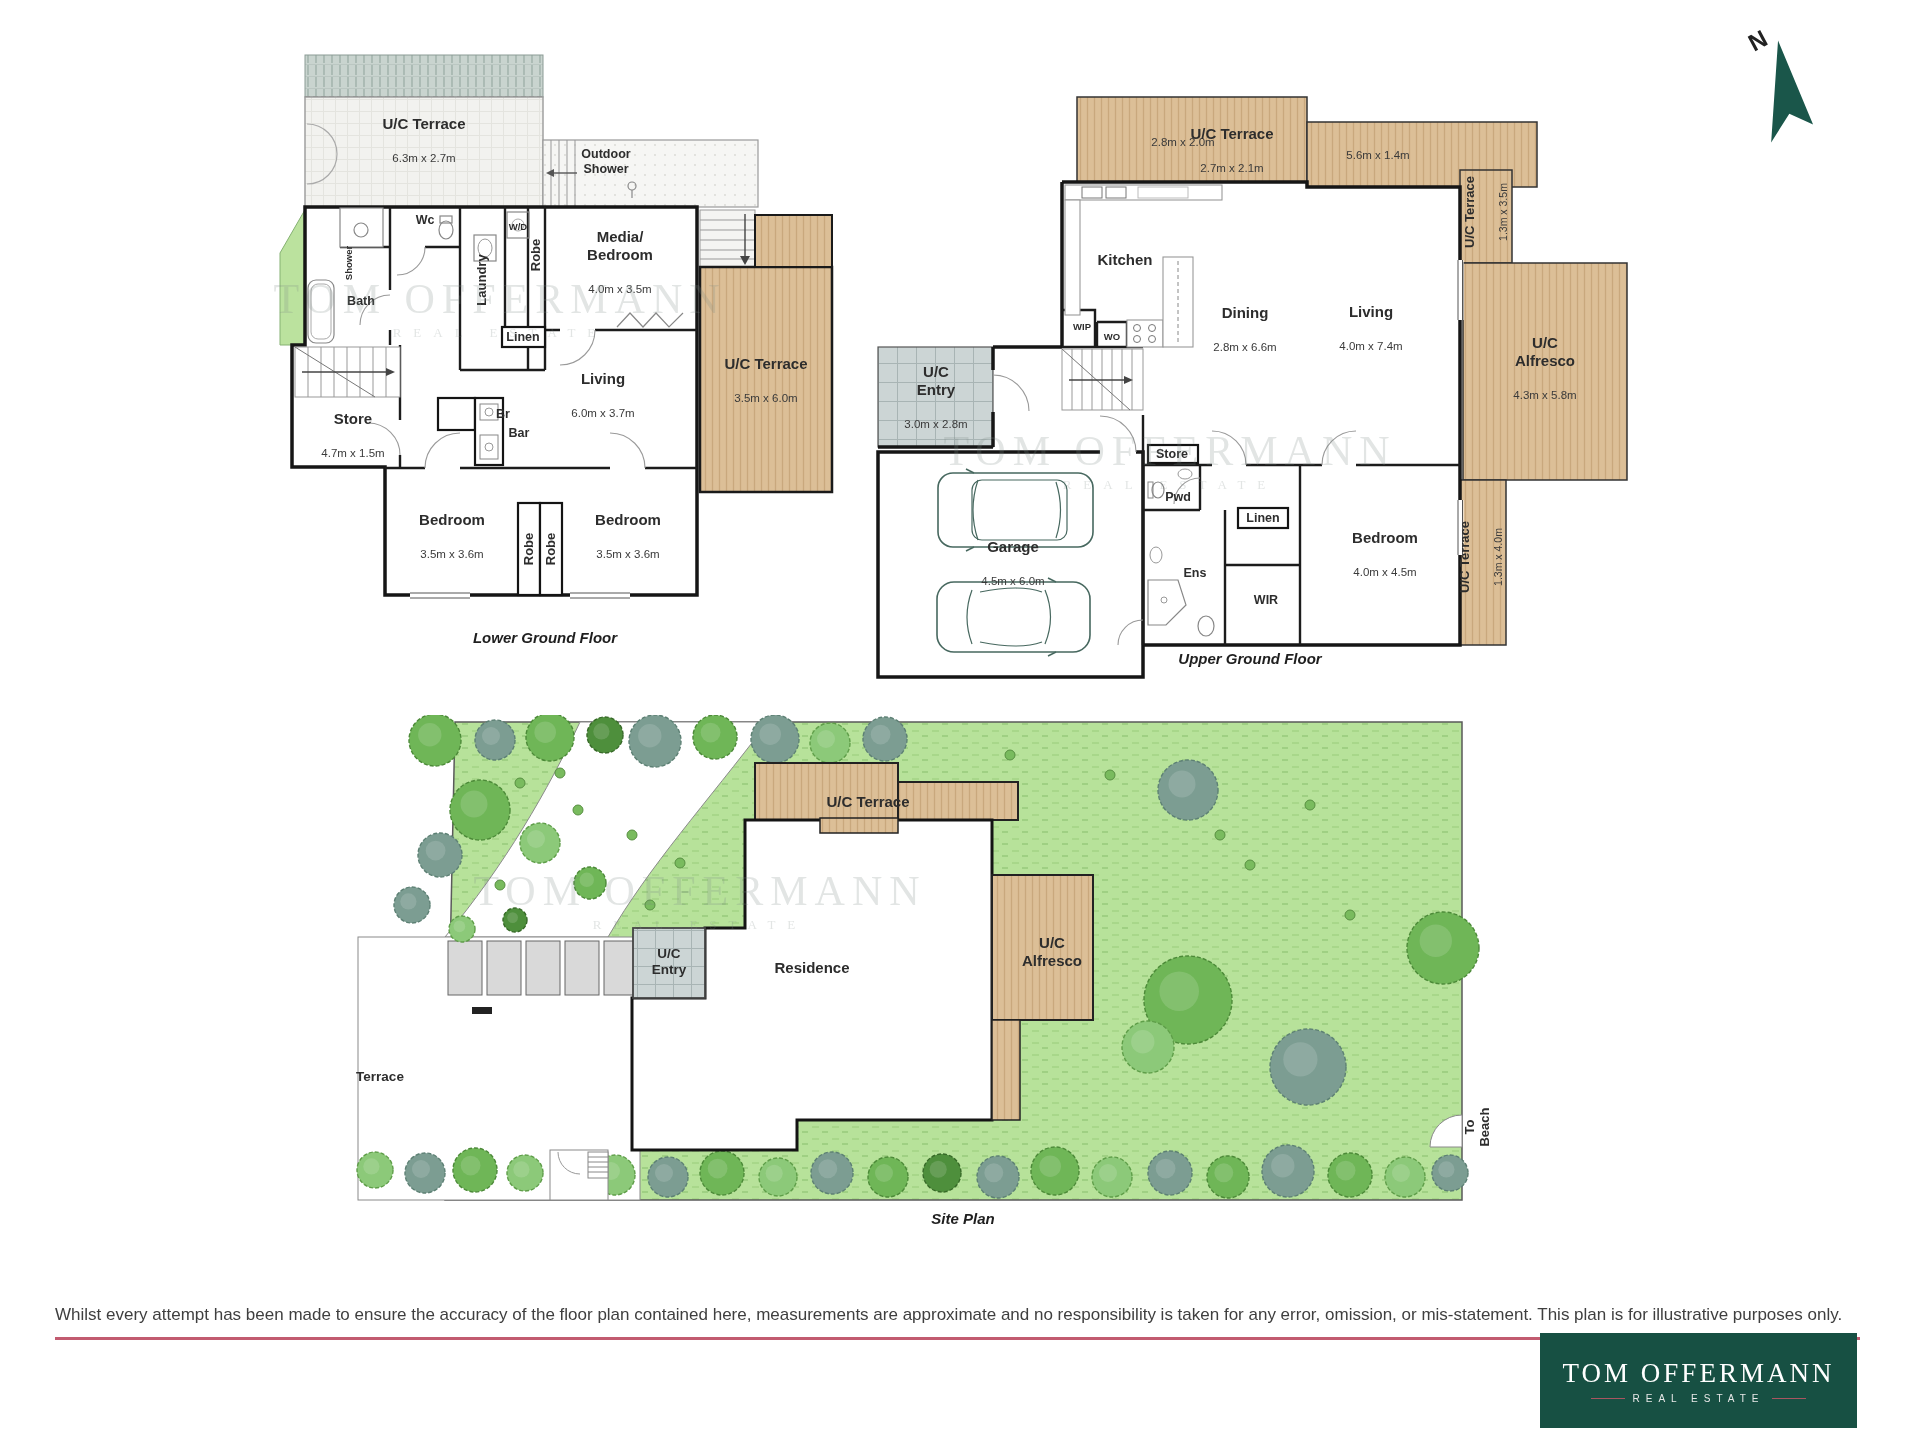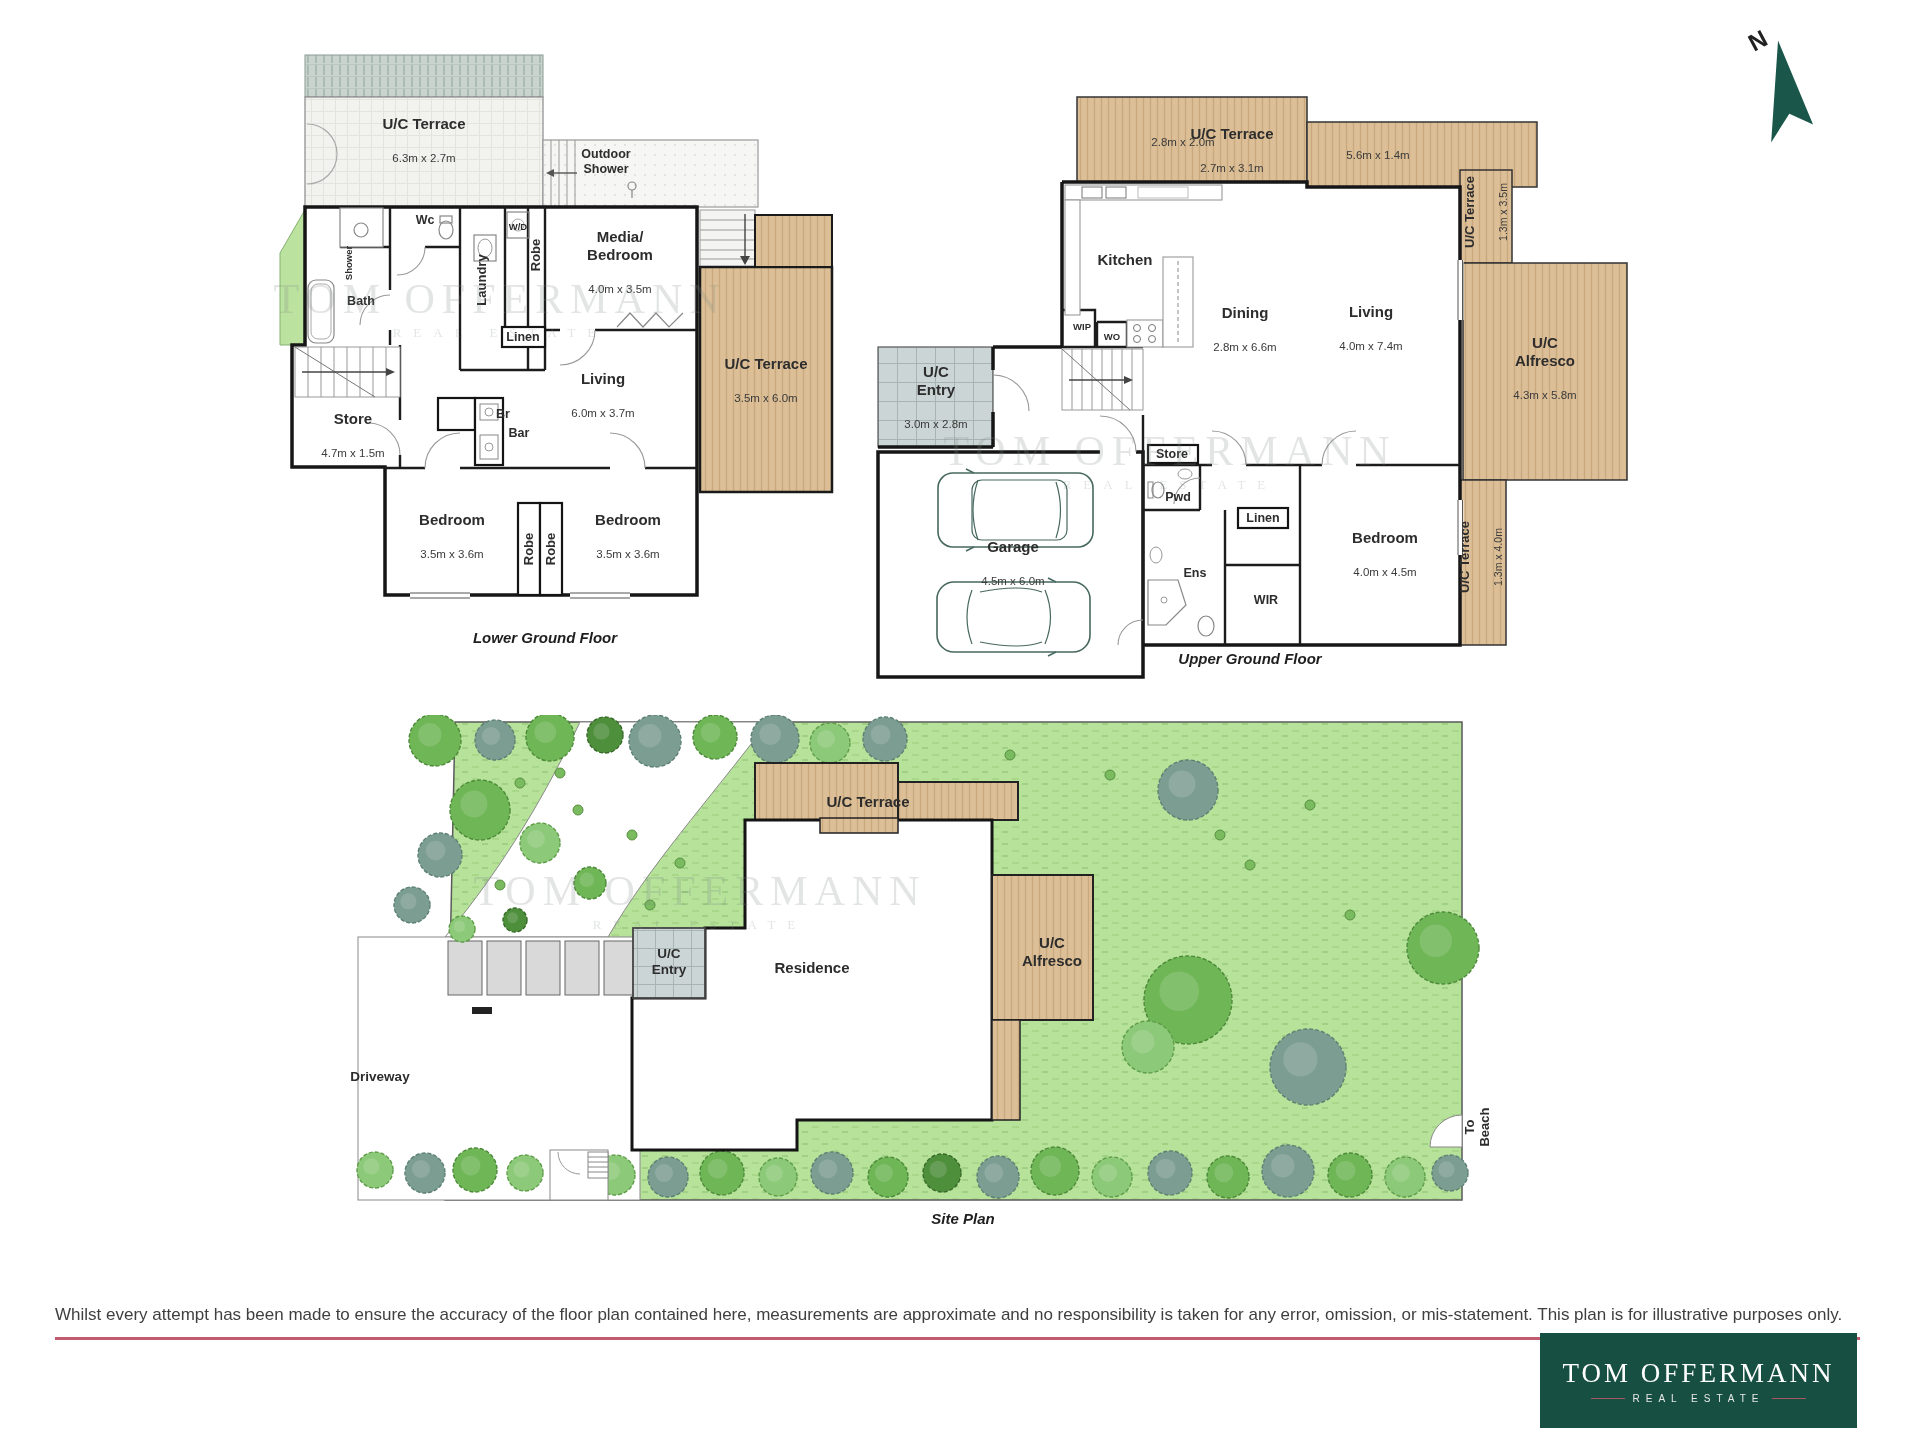--- a/index.html
+++ b/index.html
@@ -331,21 +331,21 @@
 
       <rect x="240" y="388.5" width="36" height="7" fill="#fff"></rect>
       <path d="M276,392 A36,36 0 0 0 240,356" fill="none" stroke="#9a9a9a" stroke-width="1.1"></path>
     </svg>
 
     <div class="rm" style="left:275px;top:82px;margin-left:48px;">
       <div class="dm">2.8m x 2.0m</div>
     </div>
     <div class="rm" style="left:372px;top:90px;">
       <div class="nm">U/C Terrace</div>
-      <div class="dm">2.7m x 3.1m</div>
+      <div class="dm">2.7m x 2.1m</div>
     </div>
     <div class="rm" style="left:518px;top:95px;">
       <div class="dm">5.6m x 1.4m</div>
     </div>
     <div class="rm vert" style="left:626px;top:152px;">
       <div class="nm">U/C Terrace</div>
       <div class="dm">1.3m x 3.5m</div>
     </div>
     <div class="rm" style="left:685px;top:308px;">
       <div class="nm">U/C
@@ -560,21 +560,21 @@
     </div>
     <div class="rm" style="left:702px;top:237px;">
       <div class="nm">U/C
 Alfresco</div>
     </div>
     <div class="rm sm" style="left:319px;top:247px;">
       <div class="nm" style="font-size:13.5px;">U/C
 Entry</div>
     </div>
     <div class="rm sm" style="left:30px;top:362px;">
-      <div class="nm" style="font-size:13.5px;font-weight:600;">Driveway</div>
+      <div class="nm" style="font-size:13.5px;font-weight:600;">Terrace</div>
     </div>
     <div class="rm vert sm" style="left:1127px;top:412px;">
       <div class="nm">To Beach</div>
     </div>
     <div class="plan-title" style="left:613px;top:503px;">Site Plan</div>
   </div>
 
   <div class="wm" style="left:500px;top:308px;">
     <div class="l1">TOM OFFERMANN</div>
     <div class="l2">REAL ESTATE</div>

